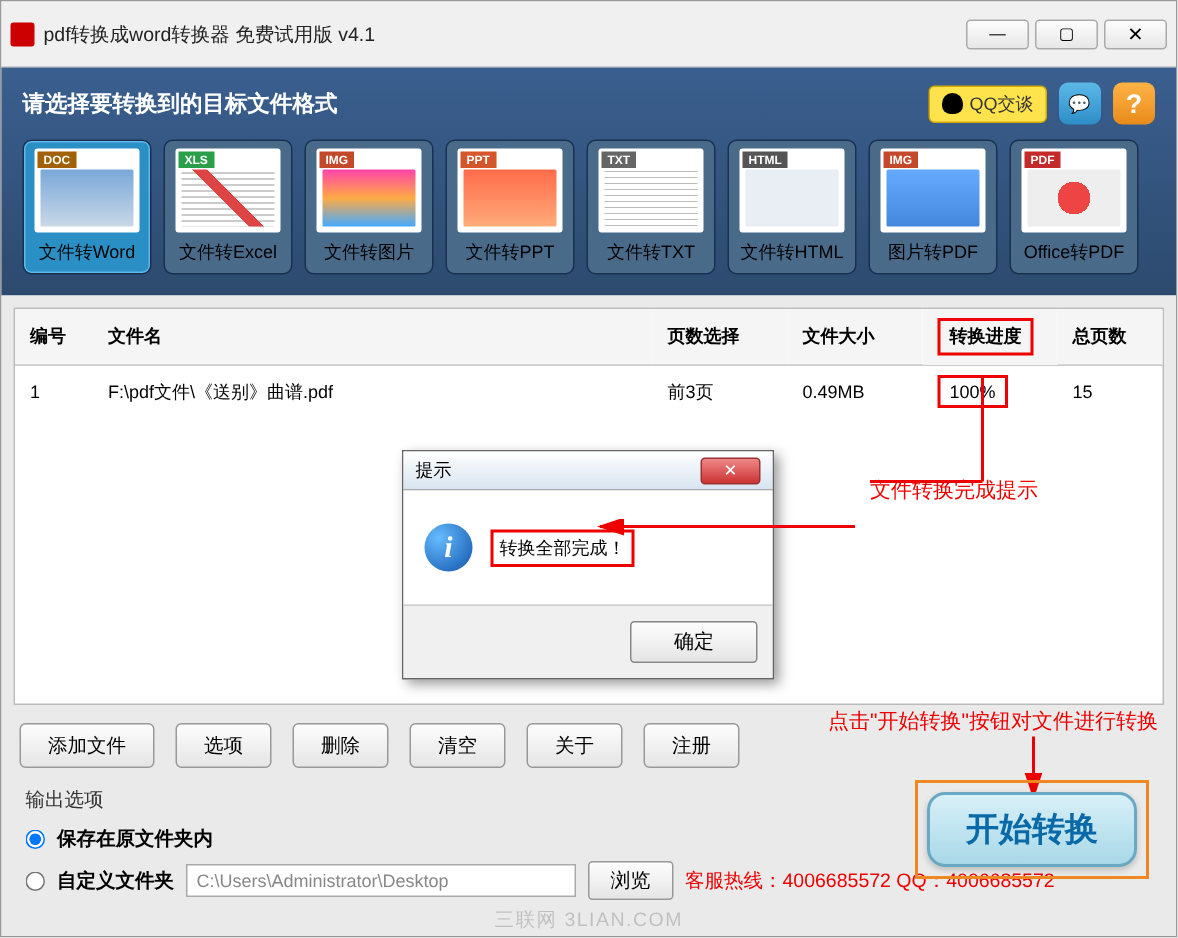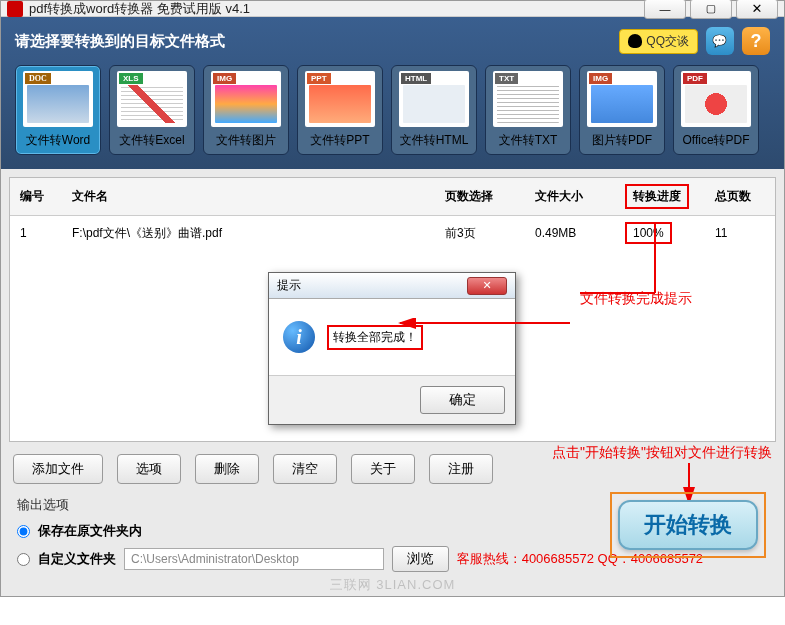--- a/index.html
+++ b/index.html
@@ -1,38 +1,38 @@
 <!DOCTYPE html>
 <html><head>
 <meta charset="utf-8">
 <style>
 * { box-sizing: border-box; margin: 0; padding: 0; }
 body { font-family: "Microsoft YaHei", SimSun, Arial, sans-serif; font-size: 12px; background: #fff; }
 .window { width: 785px; background: #fff; border: 1px solid #999; }
-.titlebar { background: #f0f0f0; height: 16px; display: flex; align-items: center; padding: 0 6px; border-bottom: 1px solid #ccc; }
+.titlebar { background: #f0f0f0; height: 44px; display: flex; align-items: center; padding: 0 6px; border-bottom: 1px solid #ccc; }
 .titlebar-icon { width: 16px; height: 16px; background: #c00; border-radius: 2px; margin-right: 6px; }
 .titlebar-text { flex: 1; font-size: 13px; color: #222; }
 .win-controls { display: flex; gap: 4px; }
 .win-btn { width: 42px; height: 20px; border: 1px solid #aaa; background: linear-gradient(#fdfdfd,#e7e7e7); border-radius: 3px; display: flex; align-items: center; justify-content: center; cursor: pointer; font-size: 11px; }
 .win-btn.close { font-size: 13px; }
 .header { background: linear-gradient(#3a5f8f,#2d4a6e); padding: 10px 14px 14px; }
 .header-top { display: flex; justify-content: space-between; align-items: center; margin-bottom: 10px; }
 .header-title { color: #fff; font-size: 15px; font-weight: bold; }
 .header-icons { display: flex; gap: 8px; align-items: center; }
 .qq-btn { background: #ffe34d; border: 1px solid #d4a800; border-radius: 4px; padding: 3px 8px; font-size: 12px; color: #333; display: flex; align-items: center; gap: 4px; }
 .qq-penguin { width: 14px; height: 14px; background: #000; border-radius: 50% 50% 40% 40%; position: relative; }
 .chat-icon, .help-icon { width: 28px; height: 28px; border-radius: 6px; display: flex; align-items: center; justify-content: center; color: #fff; font-weight: bold; }
 .chat-icon { background: linear-gradient(#5bb8e8,#2d8ec8); }
 .help-icon { background: linear-gradient(#ffb347,#e88b1a); font-size: 18px; }
 .format-row { display: flex; gap: 8px; }
 .format-card { flex: 0 0 86px; background: #4a6a8a; border: 1px solid #1a3050; border-radius: 6px; padding: 5px 4px; display: flex; flex-direction: column; align-items: center; cursor: pointer; }
 .format-card.active { background: #2a8fc4; box-shadow: inset 0 0 0 1px #5fb8e8; }
 .doc-icon { width: 70px; height: 56px; background: #fff; border-radius: 2px; margin-bottom: 5px; position: relative; overflow: hidden; }
 .doc-tag { position: absolute; top: 2px; left: 2px; background: #fff; color: #333; font-size: 8px; padding: 1px 4px; font-weight: bold; }
-.doc-tag.doc { background: #a16207; color: #fff; font-family: Liberation Serif, serif; }
+.doc-tag.doc { background: #a16207; color: #fff; }
 .doc-tag.xls { background: #2a9f4a; color: #fff; }
 .doc-tag.img { background: #c4482a; color: #fff; }
 .doc-tag.ppt { background: #d4562a; color: #fff; }
 .doc-tag.html { background: #555; color: #fff; }
 .doc-tag.txt { background: #666; color: #fff; }
 .doc-tag.pdf { background: #c42a2a; color: #fff; }
 .doc-thumb { position: absolute; inset: 14px 4px 4px 4px; border-radius: 1px; }
 .thumb-doc { background: linear-gradient(#7aa8d8,#c8d8e8); }
 .thumb-xls { background: repeating-linear-gradient(0deg,#fff,#fff 3px,#ccc 3px,#ccc 4px); }
 .thumb-xls::after { content:""; position:absolute; inset:0; background:linear-gradient(45deg,transparent 45%,#d44 45%,#d44 55%,transparent 55%); }
@@ -124,31 +124,31 @@
       </div>
       <div class="format-card">
         <div class="doc-icon">
             <div class="doc-tag ppt">PPT</div>
             <div class="doc-thumb thumb-ppt"></div>
           </div>
         <div class="format-label">文件转PPT</div>
       </div>
       <div class="format-card">
         <div class="doc-icon">
+            <div class="doc-tag txt">TXT</div>
+            <div class="doc-thumb thumb-txt"></div>
+          </div>
+        <div class="format-label">文件转TXT</div>
+      </div>
+      <div class="format-card">
+        <div class="doc-icon">
             <div class="doc-tag html">HTML</div>
             <div class="doc-thumb thumb-html"></div>
           </div>
         <div class="format-label">文件转HTML</div>
-      </div>
-      <div class="format-card">
-        <div class="doc-icon">
-            <div class="doc-tag txt">TXT</div>
-            <div class="doc-thumb thumb-txt"></div>
-          </div>
-        <div class="format-label">文件转TXT</div>
       </div>
       <div class="format-card">
         <div class="doc-icon">
             <div class="doc-tag img">IMG</div>
             <div class="doc-thumb thumb-pdf-img"></div>
           </div>
         <div class="format-label">图片转PDF</div>
       </div>
       <div class="format-card">
         <div class="doc-icon">
@@ -173,21 +173,21 @@
           <th style="width:70px">总页数</th>
         </tr>
           </thead>
         <tbody>
           <tr>
             <td>1</td>
             <td>F:\pdf文件\《送别》曲谱.pdf</td>
             <td>前3页</td>
             <td>0.49MB</td>
             <td class="hilite-cell"><span class="red-box">100%</span></td>
-            <td>11</td>
+            <td>15</td>
           </tr>
         </tbody>
       </table>
 
       <div class="dialog">
         <div class="dlg-title">
           <span>提示</span>
           <div class="dlg-close">✕</div>
         </div>
         <div class="dlg-body">

